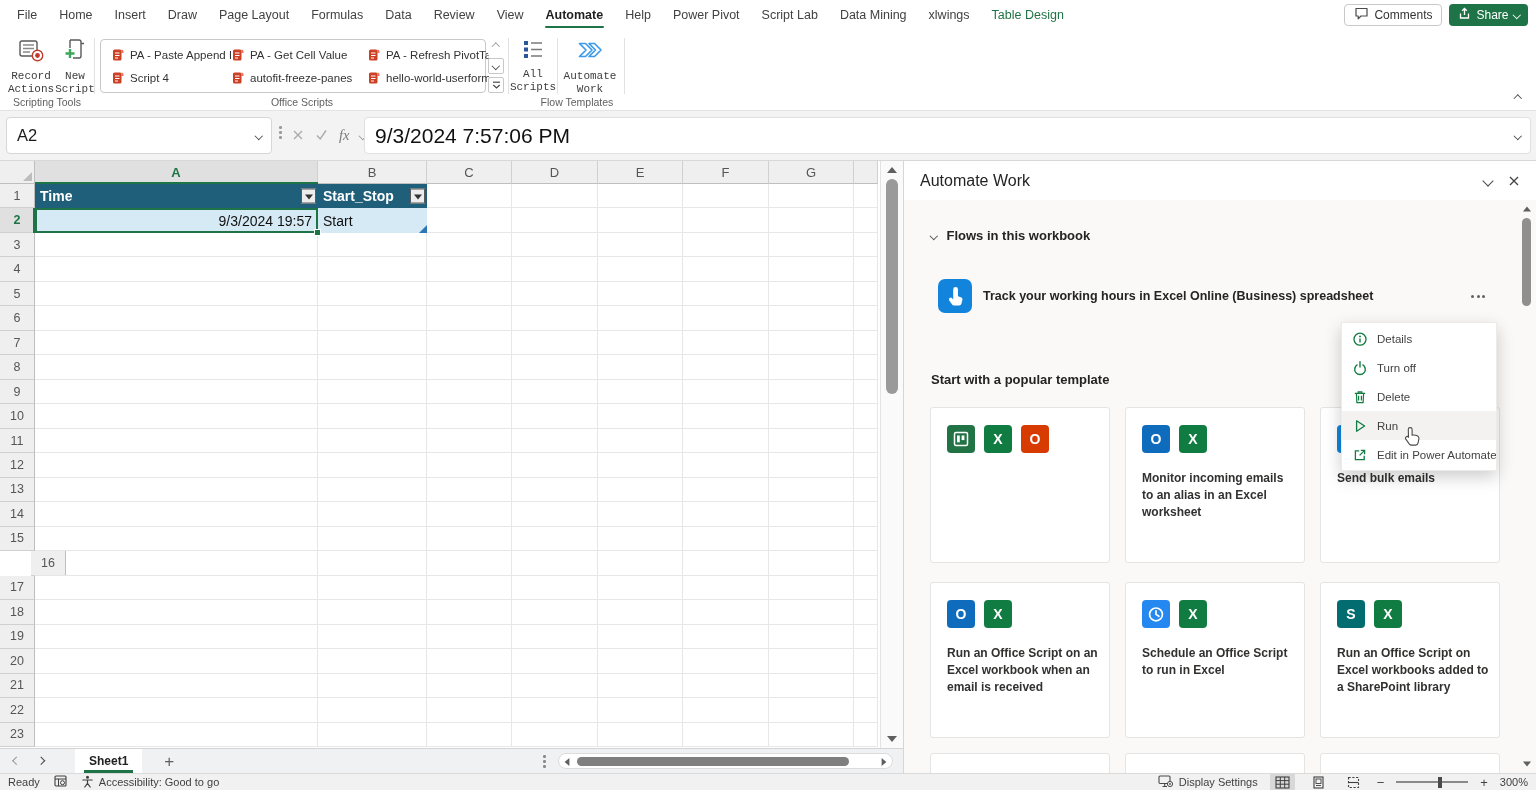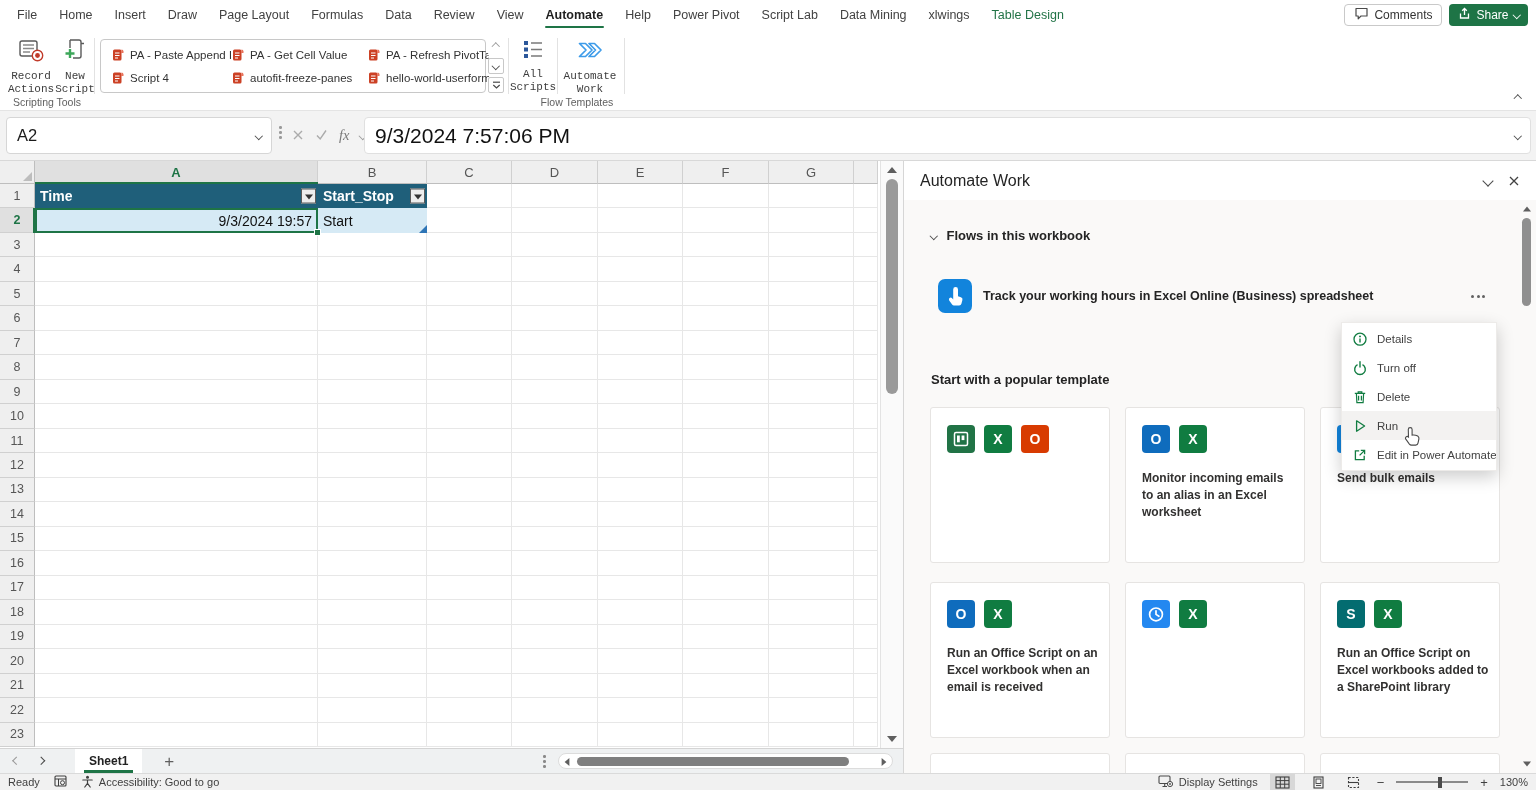--- a/index.html
+++ b/index.html
@@ -263,20 +263,21 @@
     <div class="vdiv" style="left:557px"></div>
     <div class="rbtn" style="left:560px;width:60px">
       <span><svg width="26" height="26" viewBox="0 0 26 26">
             <path d="M2.5 6.5 h6 l6.5 6.5 -6.5 6.5 h-6 l6.5 -6.5 z" fill="none" stroke="#3D9BE9" stroke-width="1.7" stroke-linejoin="round"></path>
             <path d="M12 6.5 h5.5 l6.5 6.5 -6.5 6.5 H12 l6.5 -6.5 z" fill="none" stroke="#3D9BE9" stroke-width="1.7" stroke-linejoin="round"></path>
           </svg></span>
       <span class="rlbl">Automate Work</span>
     </div>
     <div class="vdiv" style="left:624px"></div>
     <div class="glabel" style="left:0;width:94px">Scripting Tools</div>
+    <div class="glabel" style="left:96px;width:412px">Office Scripts</div>
     <div class="glabel" style="left:530px;width:94px">Flow Templates</div>
     <div class="collapse"><span class="chv s up"></span></div>
   </div>
 
   <div class="fbar">
     <div class="namebox">
       <span>A2</span>
       <span class="chv s down"></span>
     </div>
     <div class="fdots">
@@ -334,21 +335,21 @@
         <div class="rowh" style="top: 267.8px; height: 24.48px;">11</div>
         <div class="hline" style="left: 35px; top: 291.28px; width: 843px;"></div>
         <div class="rowh" style="top: 292.28px; height: 24.48px;">12</div>
         <div class="hline" style="left: 35px; top: 315.76px; width: 843px;"></div>
         <div class="rowh" style="top: 316.76px; height: 24.48px;">13</div>
         <div class="hline" style="left: 35px; top: 340.24px; width: 843px;"></div>
         <div class="rowh" style="top: 341.24px; height: 24.48px;">14</div>
         <div class="hline" style="left: 35px; top: 364.72px; width: 843px;"></div>
         <div class="rowh" style="top: 365.72px; height: 24.48px;">15</div>
         <div class="hline" style="left: 35px; top: 389.2px; width: 843px;"></div>
-        <div class="rowh" style="top: 390.2px; height: 24.48px;">16</div>
+        <div class="rowh" style="top: 390.2px; height: 24.48px; margin-left: 31px;">16</div>
         <div class="hline" style="left: 35px; top: 413.68px; width: 843px;"></div>
         <div class="rowh" style="top: 414.68px; height: 24.48px;">17</div>
         <div class="hline" style="left: 35px; top: 438.16px; width: 843px;"></div>
         <div class="rowh" style="top: 439.16px; height: 24.48px;">18</div>
         <div class="hline" style="left: 35px; top: 462.64px; width: 843px;"></div>
         <div class="rowh" style="top: 463.64px; height: 24.48px;">19</div>
         <div class="hline" style="left: 35px; top: 487.12px; width: 843px;"></div>
         <div class="rowh" style="top: 488.12px; height: 24.48px;">20</div>
         <div class="hline" style="left: 35px; top: 511.6px; width: 843px;"></div>
         <div class="rowh" style="top: 512.6px; height: 24.48px;">21</div>
@@ -484,20 +485,21 @@
               <span><svg width="28" height="28" viewBox="0 0 28 28">
                   <rect width="28" height="28" rx="4" fill="#2488F0"></rect>
                   <circle cx="14" cy="14.4" r="6.4" fill="none" stroke="#fff" stroke-width="1.7"></circle>
                   <path d="M14 10.8 V14.4 l2.9 1.9" fill="none" stroke="#fff" stroke-width="1.7" stroke-linecap="round"></path>
                 </svg></span>
               <span><svg width="28" height="28" viewBox="0 0 28 28">
                   <rect width="28" height="28" rx="4" fill="#107C41"></rect>
                   <text x="14" y="19" text-anchor="middle" font-size="14" font-weight="bold" fill="#fff" font-family="Liberation Sans,sans-serif">X</text>
                 </svg></span>
             </div>
+            <div class="ct">Schedule an Office Script to run in Excel</div>
           </div>
           <div class="card" style="left: 416px; top: 382px;">
             <div class="icons">
               <span><svg width="28" height="28" viewBox="0 0 28 28">
                   <rect width="28" height="28" rx="4" fill="#036C70"></rect>
                   <text x="14" y="19" text-anchor="middle" font-size="14" font-weight="bold" fill="#fff" font-family="Liberation Sans,sans-serif">S</text>
                 </svg></span>
               <span><svg width="28" height="28" viewBox="0 0 28 28">
                   <rect width="28" height="28" rx="4" fill="#107C41"></rect>
                   <text x="14" y="19" text-anchor="middle" font-size="14" font-weight="bold" fill="#fff" font-family="Liberation Sans,sans-serif">X</text>
@@ -622,17 +624,17 @@
           <svg width="13" height="13" viewBox="0 0 13 13">
             <rect x="1.5" y="1.5" width="10" height="10" fill="none" stroke="#3f3f3f" stroke-width="1.1" stroke-dasharray="2.2 1.6"></rect>
             <path d="M1.5 6.5 h10" stroke="#3f3f3f" stroke-width="1.1"></path>
           </svg>
         </span>
       <span class="zsign">−</span>
       <span class="ztrack">
           <span class="zthumb"></span>
         </span>
       <span class="zsign">+</span>
-      <span>130%</span>
+      <span>300%</span>
     </div>
   </div>
 
 </div>
 
 </body></html>

